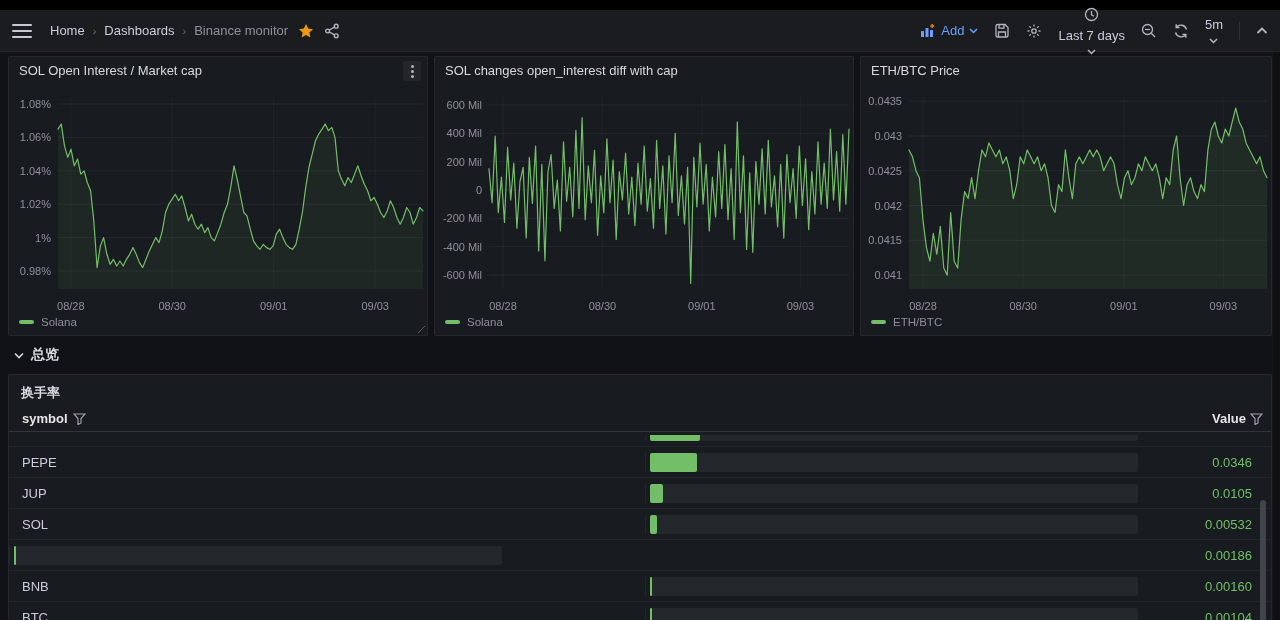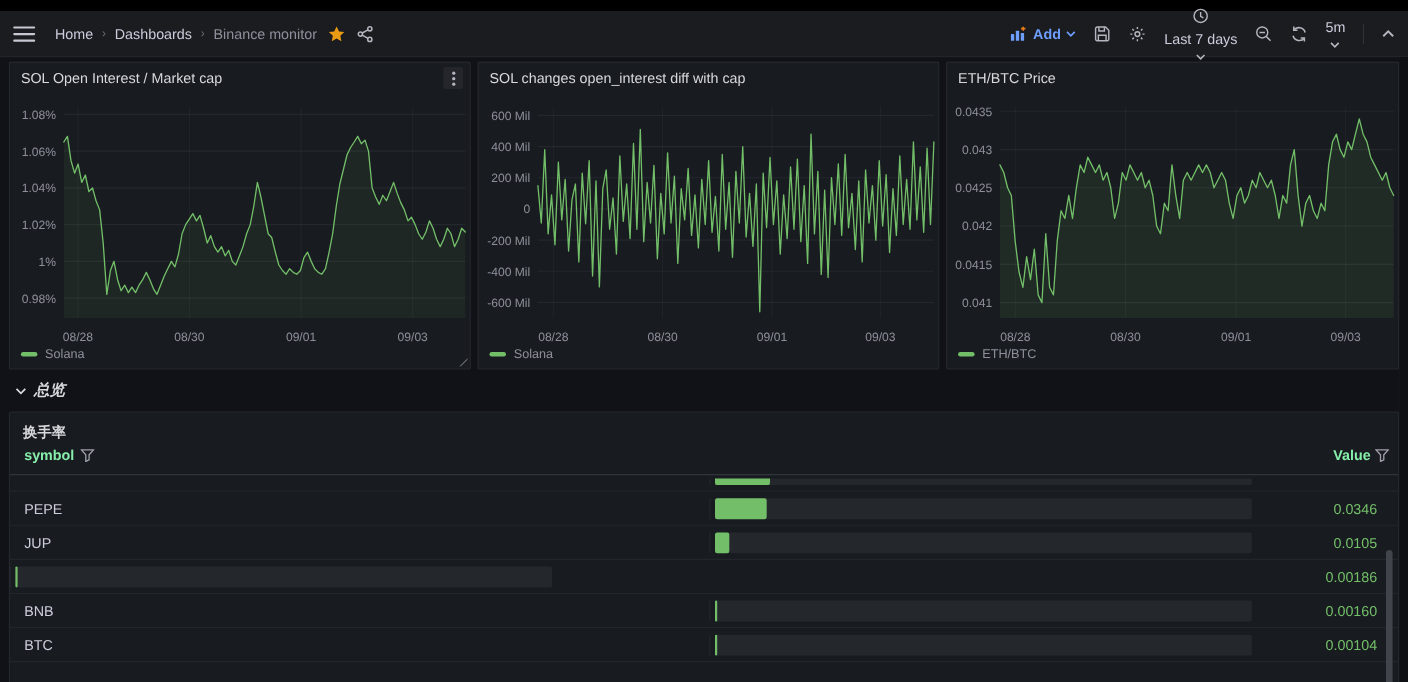--- a/index.html
+++ b/index.html
@@ -19,48 +19,48 @@
         display:flex; align-items:center; padding:0 12px; }
   .nav-left{ display:flex; align-items:center; gap:10px; }
   .hamburger{ width:20px; height:14px; display:flex; flex-direction:column; justify-content:space-between; cursor:pointer; margin-right:8px;}
   .hamburger span{ height:2px; background:#c7c8d1; border-radius:1px; }
   .crumbs{ display:flex; align-items:center; gap:8px; font-size:13px; }
   .crumb{ color:var(--text1); cursor:pointer; }
   .crumb.current{ color:var(--text2); }
   .crumb-sep{ color:rgba(204,204,220,0.45); font-size:11px; }
   .icon-btn{ display:flex; align-items:center; justify-content:center; cursor:pointer; }
   .nav-right{ margin-left:auto; display:flex; align-items:center; gap:16px; font-size:13px; color:var(--text1); }
-  .add-group{ display:flex; align-items:center; gap:5px; color:var(--blue); font-weight:700; cursor:pointer; }
+  .add-group{ display:flex; align-items:center; gap:5px; color:var(--blue); font-weight:400; cursor:pointer; }
   .picker{ display:flex; align-items:center; gap:6px; cursor:pointer;flex-direction:column; }
   .nav-divider{ width:1px; height:18px; background:#2c3235; }
   svg.ic{ display:block; }
 
   
   .content{ padding:4px 8px 0 8px; }
   .panels-row{ display:flex; gap:6px; height:280px; }
   .panel{ position:relative; background:var(--bg-panel); border:1px solid var(--border); border-radius:2px; }
   .panel.p1,.panel.p2{ width:420px; } .panel.p3{ width:412px; }
   .panel-title{ position:absolute; top:6px; left:10px; font-size:13px; font-weight:500; color:#d8d9dd; z-index:2; }
   .kebab{ position:absolute; top:4px; right:6px; width:18px; height:20px; border-radius:2px;
           background:#24262c; display:flex; flex-direction:column; align-items:center; justify-content:center; gap:2px; cursor:pointer; z-index:2;}
   .kebab i{ width:3px; height:3px; border-radius:50%; background:#b4b5bf; }
   svg.chart{ position:absolute; top:0; left:0; }
   .legend{ position:absolute; left:10px; bottom:7px; display:flex; align-items:center; gap:7px; z-index:2;justify-content:flex-end; }
   .legend .swatch{ width:15px; height:4px; border-radius:2px; background:var(--green); }
   .legend .lbl{ font-size:11.5px; color:var(--text2); cursor:pointer; }
   .resize-corner{ position:absolute; right:2px; bottom:2px; width:8px; height:8px; cursor:nwse-resize;
     background:linear-gradient(135deg, transparent 6px, rgba(204,204,220,0.35) 6px, rgba(204,204,220,0.35) 7px, transparent 7px); }
 
-  .section-bar{ height:38px; display:flex; align-items:center; gap:7px; padding-left:6px; cursor:pointer;font-style:italic; }
+  .section-bar{ height:38px; display:flex; align-items:center; gap:7px; padding-left:6px; cursor:pointer; }
   .section-bar .stitle{ font-size:14px; font-weight:700; color:#d8d9dd; }
 
   
   .table-panel{ position:relative; background:var(--bg-panel); border:1px solid var(--border); border-radius:2px; height:292px; overflow:hidden; }
   .tp-title{ padding:9px 12px 4px 12px; font-size:13px; font-weight:600; color:#d8d9dd; }
-  .thead{ display:flex; align-items:flex-start; height:26px; border-bottom:1px solid rgba(204,204,220,0.15); font-size:13px; font-weight:700; color:#86efac;gap:48px; }
+  .thead{ display:flex; align-items:center; height:26px; border-bottom:1px solid rgba(204,204,220,0.15); font-size:13px; font-weight:700; color:#e5e5e5;gap:48px; }
   .th-symbol{ flex:0 0 636px; padding-left:13px; display:flex; align-items:center; gap:5px; cursor:pointer; }
   .th-spacer{ flex:1; }
   .th-value{ display:flex; align-items:center; gap:4px; padding-right:8px; cursor:pointer; }
   .rows-viewport{ position:absolute; top:60px; left:0; right:0; bottom:0; overflow:hidden; }
   .rows-inner{ margin-top:-19px; }
   .trow{ height:31px; display:flex; align-items:center; border-bottom:1px solid rgba(204,204,220,0.06); font-size:13px; }
   .c-symbol{ flex:0 0 636px; padding-left:13px; color:var(--text1); }
   .c-bar{ flex:0 0 497px; border-left:1px solid rgba(204,204,220,0.07); padding:0 4px; }
   .bar-track{ width:488px; height:19px; border-radius:2px; background:rgba(204,204,220,0.07); position:relative; }
   .bar-fill{ position:absolute; left:0; top:0; bottom:0; border-radius:2px; background:var(--green); }
@@ -337,20 +337,29 @@
   <div class="trow">
     <div class="c-symbol">JUP</div>
     <div class="c-bar">
       <div class="bar-track">
         <div class="bar-fill" style="width: 2.7%;"></div>
       </div>
     </div>
     <div class="c-value">0.0105</div>
   </div>
 
+  <div class="trow">
+    <div class="c-symbol">SOL</div>
+    <div class="c-bar">
+      <div class="bar-track">
+        <div class="bar-fill" style="width: 1.4%;"></div>
+      </div>
+    </div>
+    <div class="c-value">0.00532</div>
+  </div>
 
   <div class="trow">
     <div class="c-bar">
       <div class="bar-track">
         <div class="bar-fill" style="width: 0.5%;"></div>
       </div>
     </div>
     <div class="c-value">0.00186</div>
   </div>
 

